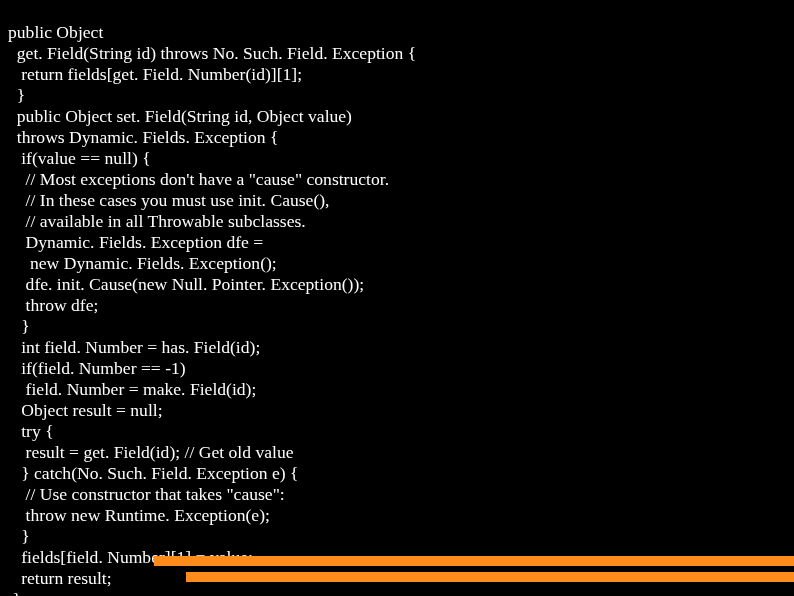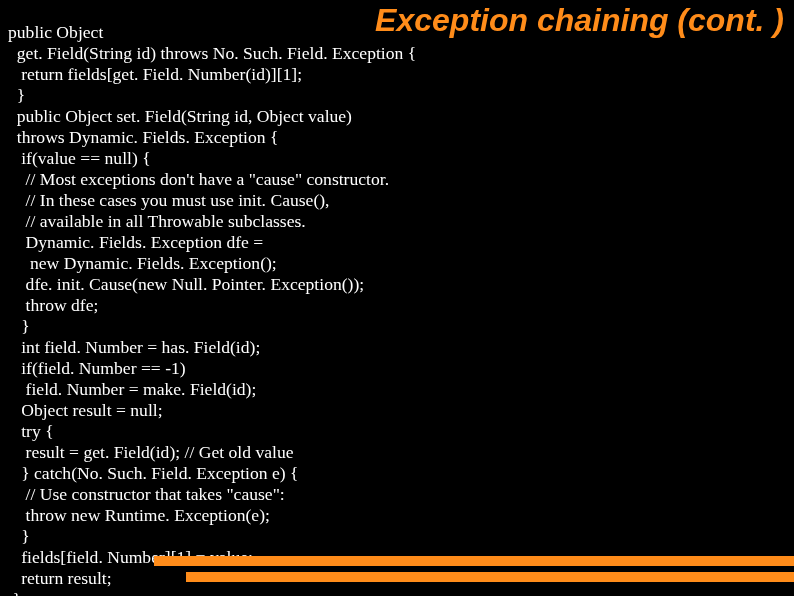--- a/index.html
+++ b/index.html
@@ -55,21 +55,20 @@
     background: #ff8c1a;
     width: 608px;
     margin-left: 32px;
   }
 </style>
 </head>
 <body>
 
 <div class="slide">
 
-  <div class="heading">Exception chaining (cont. )</div>
 
   <div class="code">public Object
   get. Field(String id) throws No. Such. Field. Exception {
    return fields[get. Field. Number(id)][1];
   }
   public Object set. Field(String id, Object value)
   throws Dynamic. Fields. Exception {
    if(value == null) {
     // Most exceptions don't have a "cause" constructor.
     // In these cases you must use init. Cause(),

